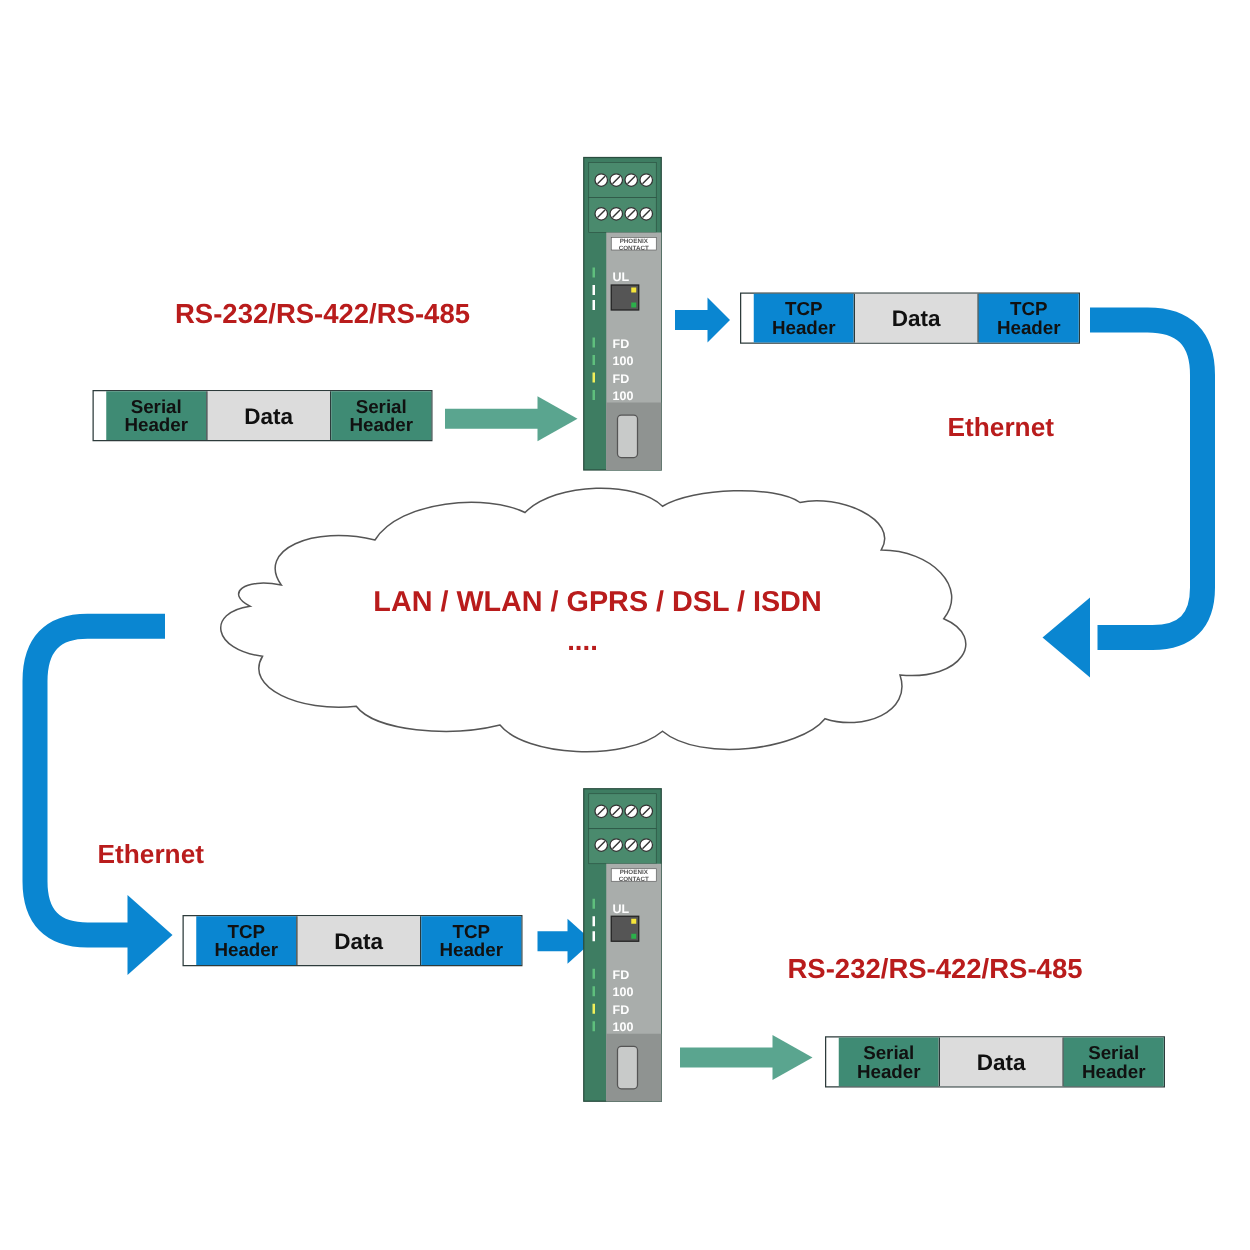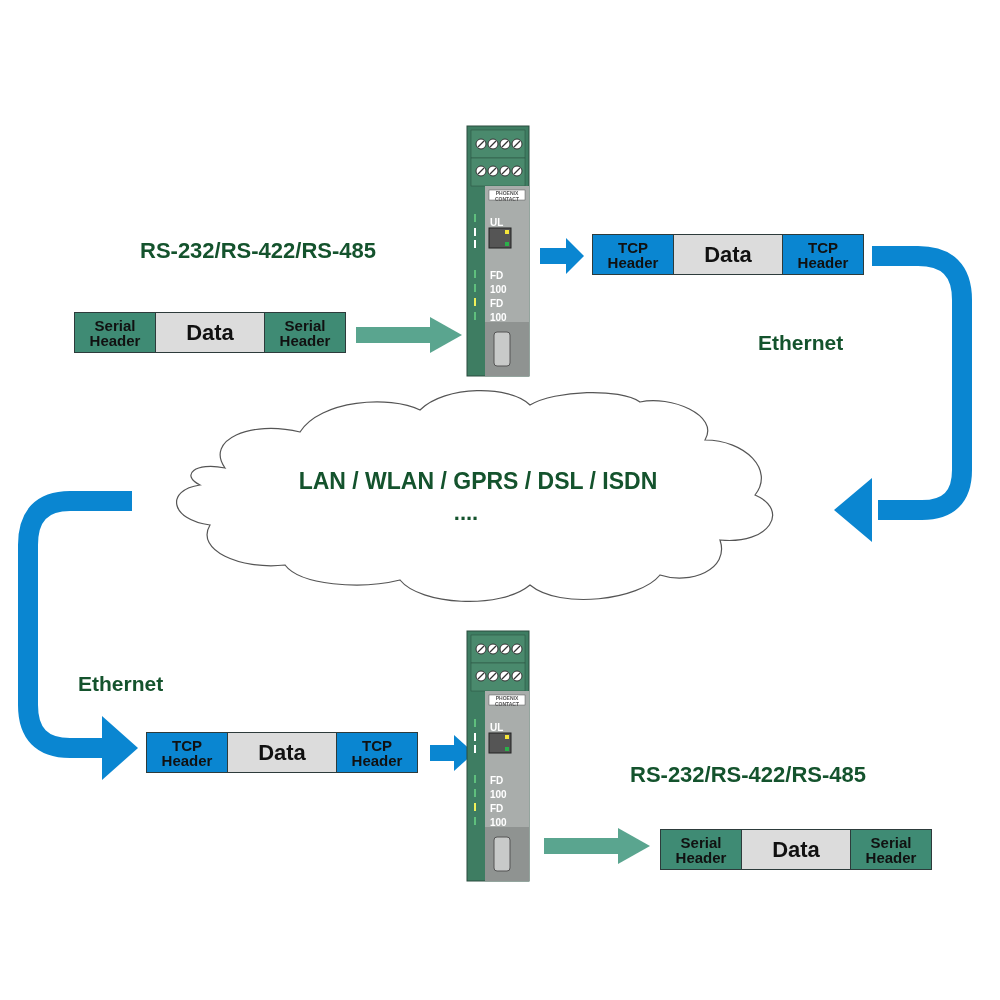--- a/index.html
+++ b/index.html
@@ -1,22 +1,22 @@
 <!DOCTYPE html>
 <html><head>
 <meta charset="utf-8">
 <style>
   html, body { margin: 0; padding: 0; background: #ffffff; }
   body { width: 1000px; height: 1000px; position: relative; overflow: hidden; font-family: "Liberation Sans", sans-serif; }
   .abs { position: absolute; }
-  .label { font-weight: bold; color: #14532d; font-family: "Liberation Sans", sans-serif; white-space: nowrap; }
-  .packet { position: absolute; display: flex; border: 1.5px solid #2d3b3b; box-sizing: border-box; }
+  .label { font-weight: bold; color: #b91c1c; font-family: "Liberation Sans", sans-serif; white-space: nowrap; }
+  .packet { position: absolute; display: flex; border: 1.5px solid #2d3b3b; box-sizing: border-box; padding-left: 10px; }
   .packet .seg { display: flex; align-items: center; justify-content: center; text-align: center; font-weight: bold; color: #111; line-height: 1.0; box-sizing: border-box; }
   .packet .hdr { font-size: 15px; }
-  .packet .data { font-size: 22px; background: #dcdcdc; border-left: 1.5px solid #2d3b3b; border-right: 1.5px solid #2d3b3b; }
+  .packet .data { font-size: 18px; background: #dcdcdc; border-left: 1.5px solid #2d3b3b; border-right: 1.5px solid #2d3b3b; }
   .serial .hdr { background: #3f8b74; }
   .tcp .hdr { background: #0a86d1; }
   .device { position: absolute; width: 62px; height: 250px; }
   svg { position: absolute; left: 0; top: 0; overflow: visible; }
 </style>
 </head>
 <body>
 
 <svg width="1000" height="1000">
 

